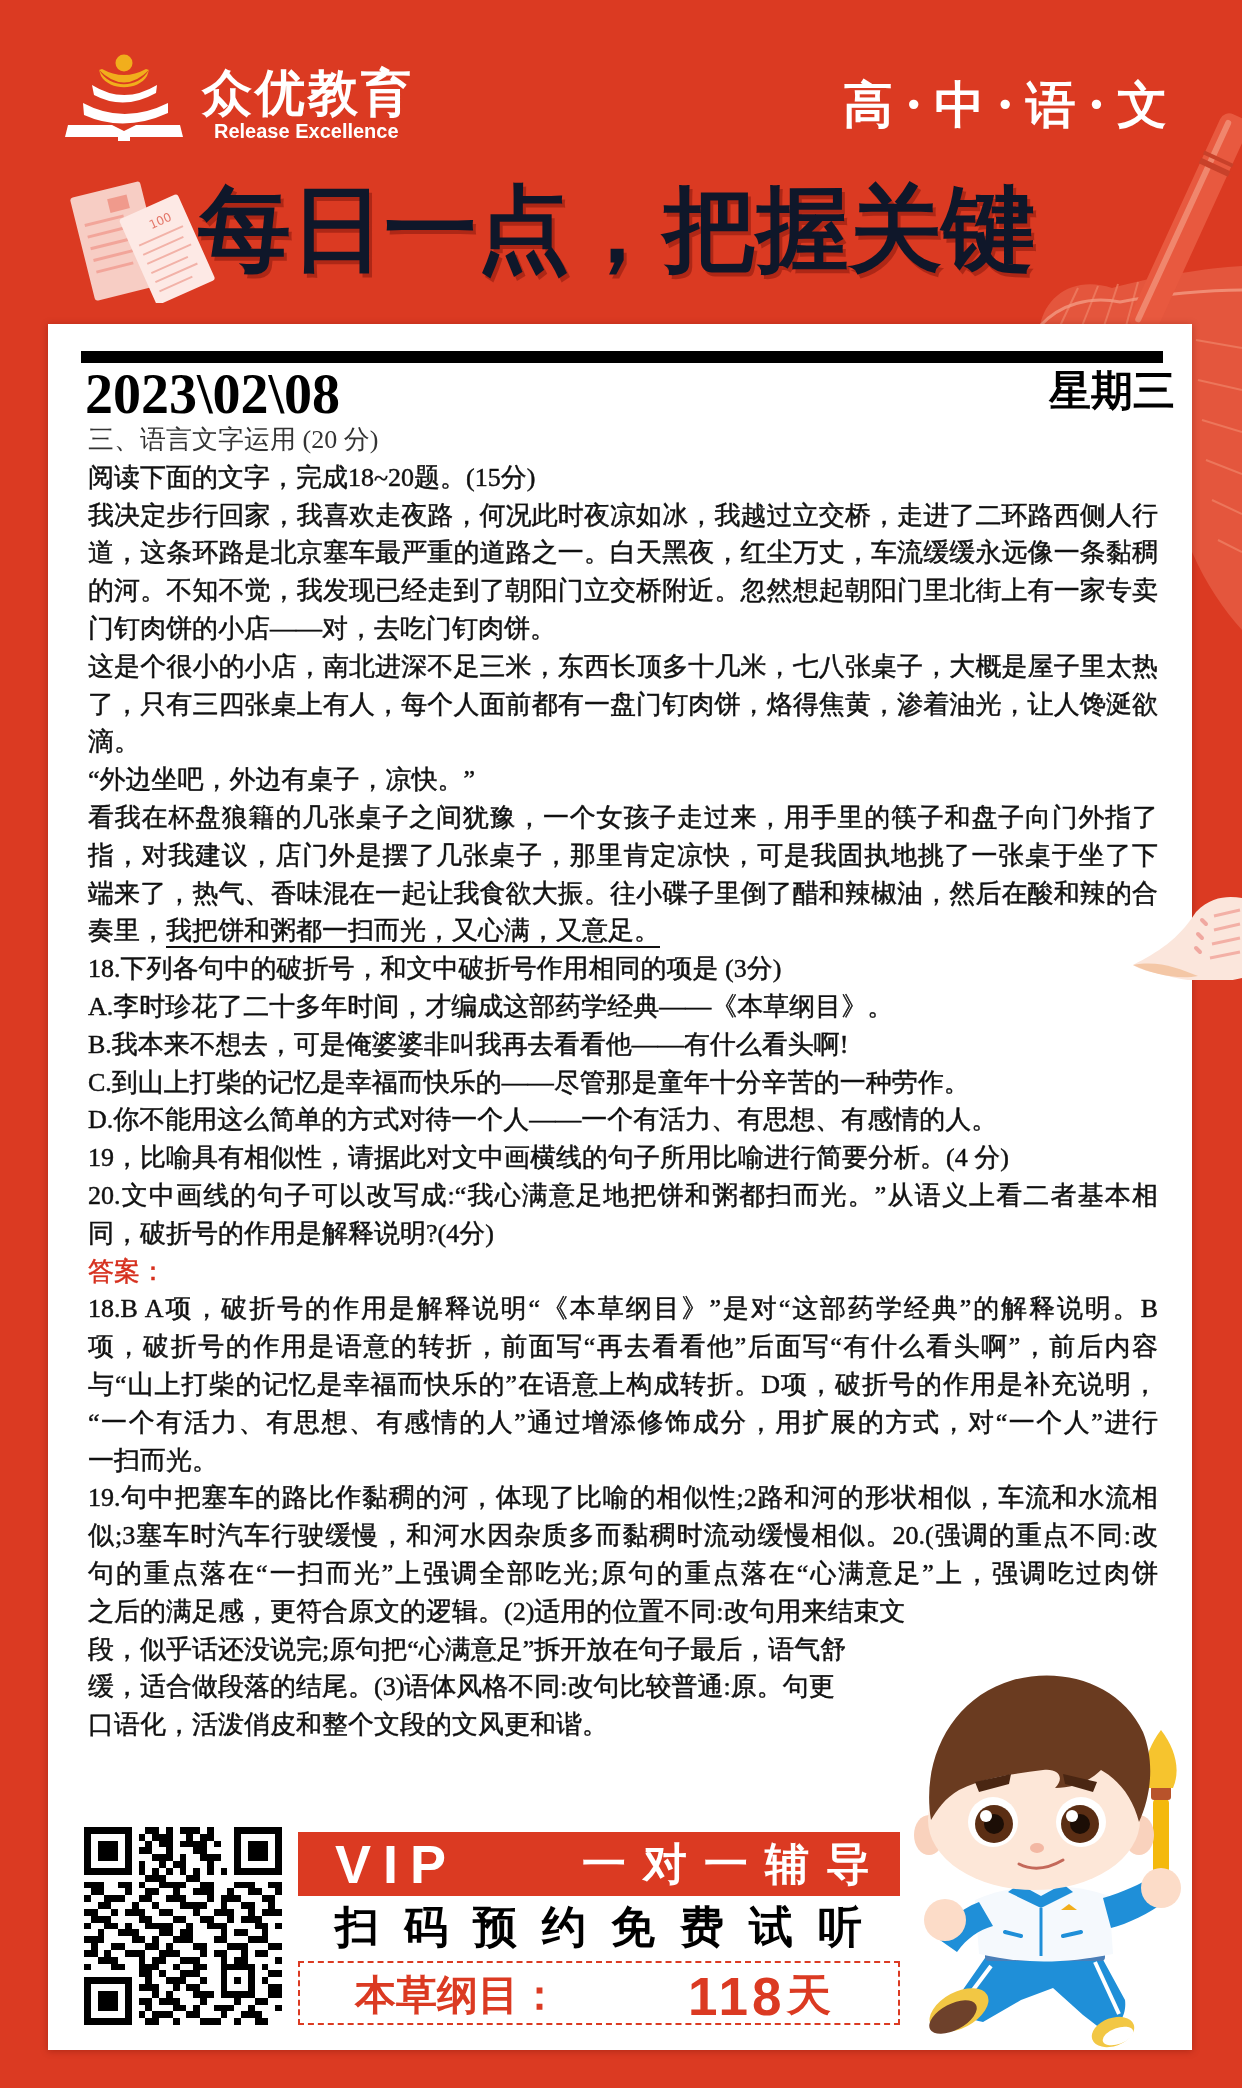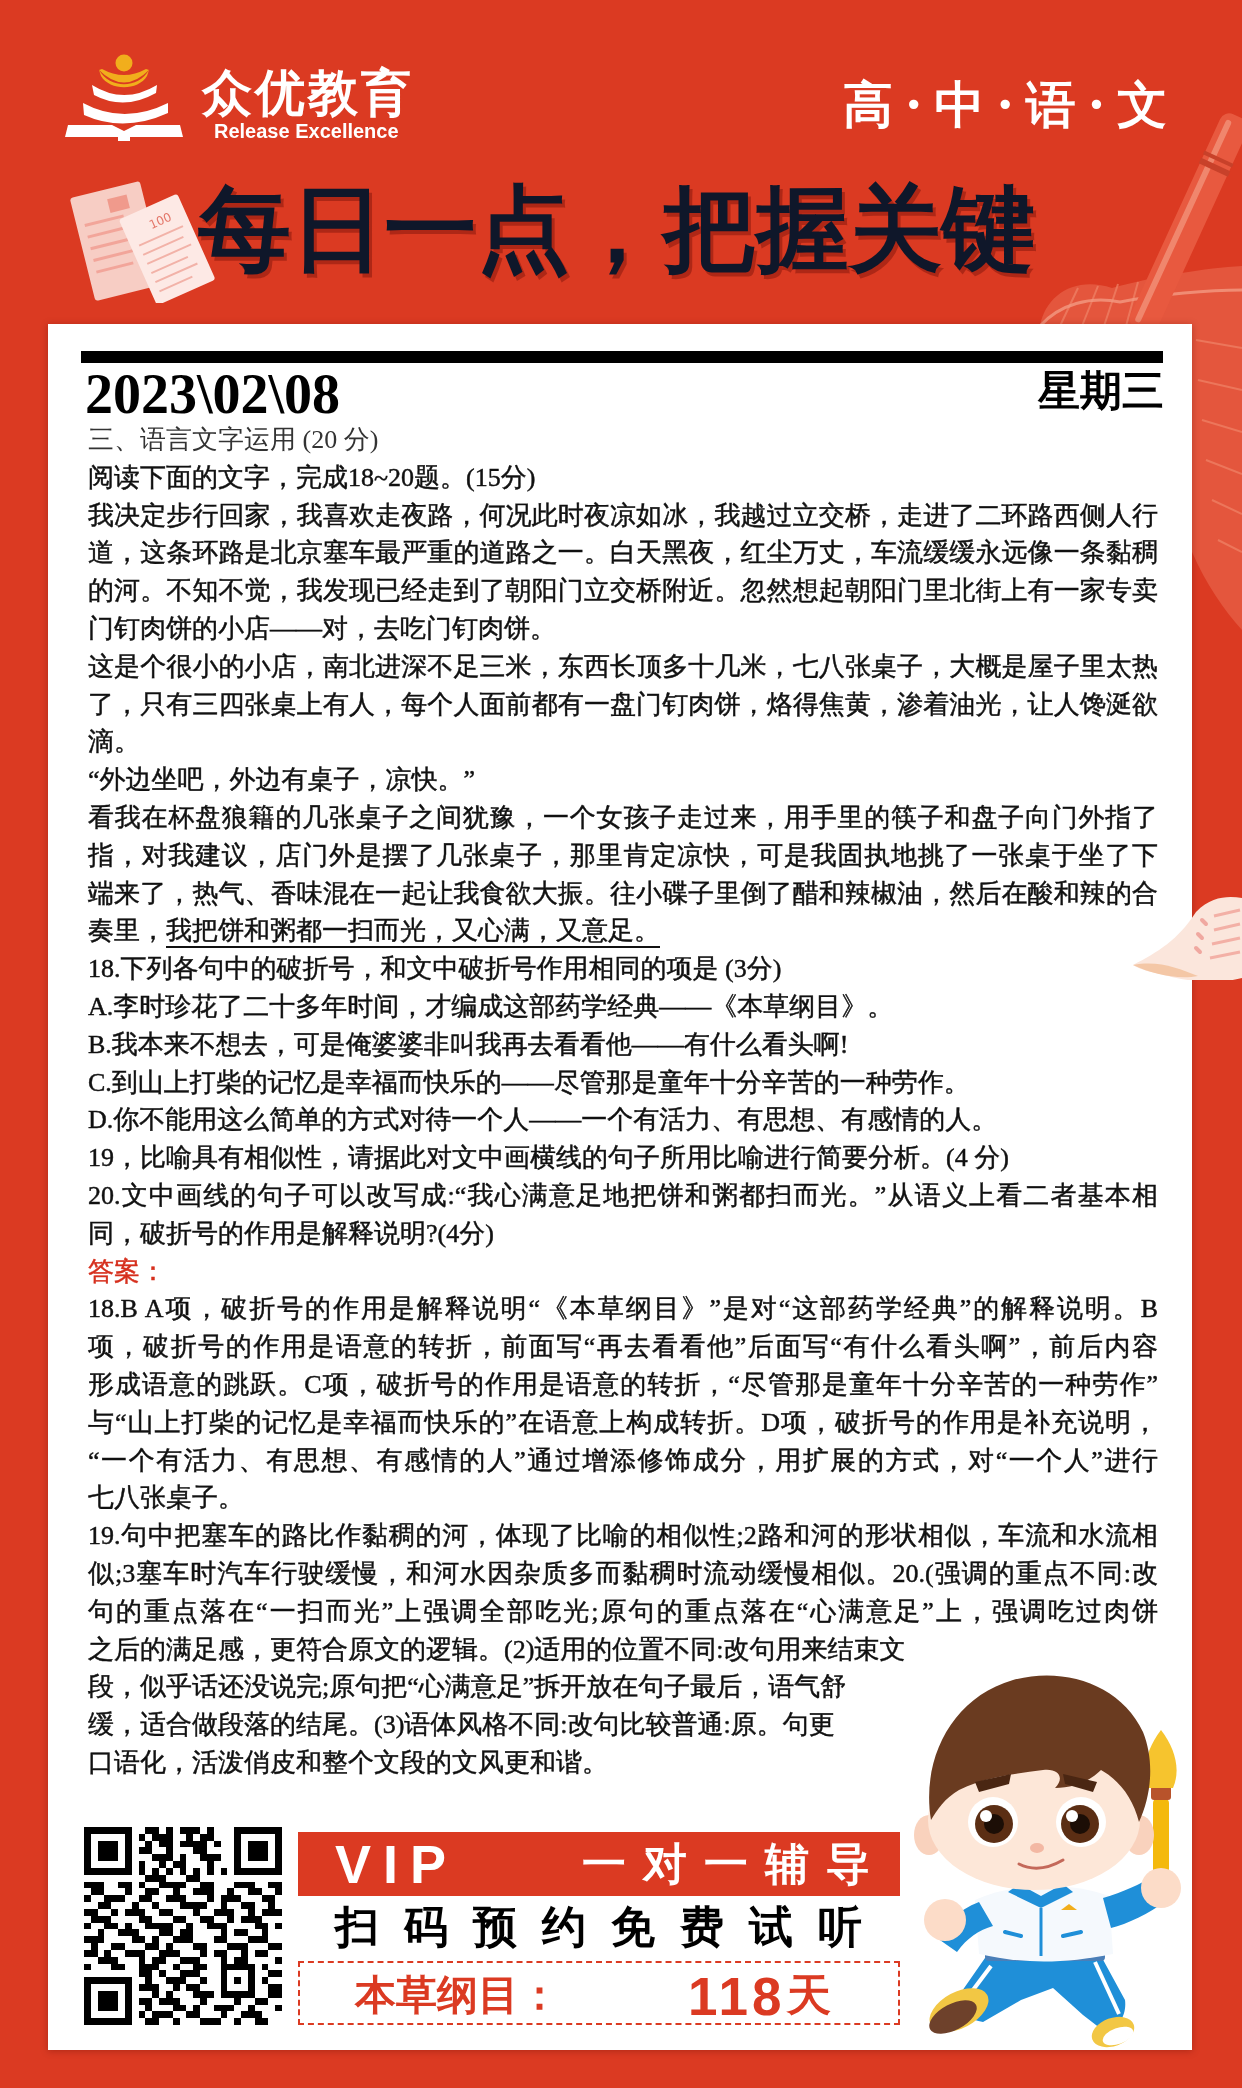--- a/index.html
+++ b/index.html
@@ -11,21 +11,21 @@
   .deco{position:absolute;z-index:1;}
   .logo{left:60px;top:45px;width:140px;height:105px;z-index:3;}
   .brand-name{left:202px;top:68px;z-index:3;font-family:"Liberation Sans",sans-serif;font-weight:bold;font-size:50px;line-height:50px;color:#fff;letter-spacing:3px;white-space:nowrap;}
   .brand-tag{left:214px;top:121px;z-index:3;font-family:"Liberation Sans",sans-serif;font-weight:bold;font-size:20px;line-height:20px;color:#fff;white-space:nowrap;}
   .subject{left:843px;top:78px;z-index:3;font-family:"DejaVu Serif",serif;font-weight:bold;font-size:50px;line-height:54px;color:#fff;letter-spacing:12px;white-space:nowrap;}
   .banner{left:198px;top:183px;z-index:3;font-family:"Liberation Sans",sans-serif;font-weight:900;font-size:93px;line-height:93px;color:#0f172a;white-space:nowrap;text-shadow:3px 4px 0 rgba(120,18,8,.45);}
   
   .card{position:absolute;left:48px;top:324px;width:1144px;height:1726px;background:#fff;box-shadow:0 1px 7px rgba(90,10,0,.35);z-index:2;}
   .bar{left:33px;top:27px;width:1082px;height:12px;background:#000;}
   .date{left:37px;top:42px;font-family:"Liberation Serif",serif;font-weight:bold;font-size:56px;line-height:56px;color:#000;white-space:nowrap;}
-  .weekday{right:28px;top:46px;font-family:"Liberation Serif",serif;font-weight:bold;font-size:42px;line-height:42px;color:#000;white-space:nowrap;}
+  .weekday{right:17px;top:46px;font-family:"Liberation Serif",serif;font-weight:bold;font-size:42px;line-height:42px;color:#000;white-space:nowrap;}
   .body{left:40px;top:97px;width:1070px;font-family:"Liberation Serif",serif;font-size:26px;line-height:37.8px;color:#111;-webkit-text-stroke:0.45px #111;}
   .ln{height:37.8px;white-space:nowrap;text-align:left;}
   .ln.j{text-align:justify;text-align-last:justify;}
   .ln.light{color:#333;-webkit-text-stroke:0;}
   .ul{text-decoration:underline;text-decoration-thickness:2px;text-underline-offset:7px;}
   .red{color:var(--answer-red);-webkit-text-stroke:0.45px var(--answer-red);}
   
   .qr{left:36px;top:1503px;width:198px;height:198px;}
   .vip-bar{left:250px;top:1508px;width:602px;height:64px;background:var(--brand-red);}
   .vip-label{left:37px;top:0;font-family:"Liberation Sans",sans-serif;font-weight:bold;font-size:54px;line-height:64px;color:#fff;letter-spacing:12px;white-space:nowrap;}
@@ -106,24 +106,23 @@
       <div class="ln">A.李时珍花了二十多年时间，才编成这部药学经典——《本草纲目》。</div>
       <div class="ln">B.我本来不想去，可是俺婆婆非叫我再去看看他——有什么看头啊!</div>
       <div class="ln">C.到山上打柴的记忆是幸福而快乐的——尽管那是童年十分辛苦的一种劳作。</div>
       <div class="ln">D.你不能用这么简单的方式对待一个人——一个有活力、有思想、有感情的人。</div>
       <div class="ln">19，比喻具有相似性，请据此对文中画横线的句子所用比喻进行简要分析。(4 分)</div>
       <div class="ln j">20.文中画线的句子可以改写成:“我心满意足地把饼和粥都扫而光。”从语义上看二者基本相</div>
       <div class="ln">同，破折号的作用是解释说明?(4分)</div>
       <div class="ln red">答案：</div>
       <div class="ln j">18.B A项，破折号的作用是解释说明“《本草纲目》”是对“这部药学经典”的解释说明。B</div>
       <div class="ln j">项，破折号的作用是语意的转折，前面写“再去看看他”后面写“有什么看头啊”，前后内容</div>
-      <div class="ln j">形成语意的跳跃。C项，破折号的作用是语意的转折，“尽管那是童年十分辛苦的一种劳作”</div>
       <div class="ln j">与“山上打柴的记忆是幸福而快乐的”在语意上构成转折。D项，破折号的作用是补充说明，</div>
       <div class="ln j">“一个有活力、有思想、有感情的人”通过增添修饰成分，用扩展的方式，对“一个人”进行</div>
-      <div class="ln">七八张桌子。</div>
+      <div class="ln">一扫而光。</div>
       <div class="ln j">19.句中把塞车的路比作黏稠的河，体现了比喻的相似性;2路和河的形状相似，车流和水流相</div>
       <div class="ln j">似;3塞车时汽车行驶缓慢，和河水因杂质多而黏稠时流动缓慢相似。20.(强调的重点不同:改</div>
       <div class="ln j">句的重点落在“一扫而光”上强调全部吃光;原句的重点落在“心满意足”上，强调吃过肉饼</div>
       <div class="ln">之后的满足感，更符合原文的逻辑。(2)适用的位置不同:改句用来结束文</div>
       <div class="ln">段，似乎话还没说完;原句把“心满意足”拆开放在句子最后，语气舒</div>
       <div class="ln">缓，适合做段落的结尾。(3)语体风格不同:改句比较普通:原。句更</div>
       <div class="ln">口语化，活泼俏皮和整个文段的文风更和谐。</div>
     </div>
 
     <svg class="abs qr" viewBox="0 0 29 29" shape-rendering="crispEdges">

